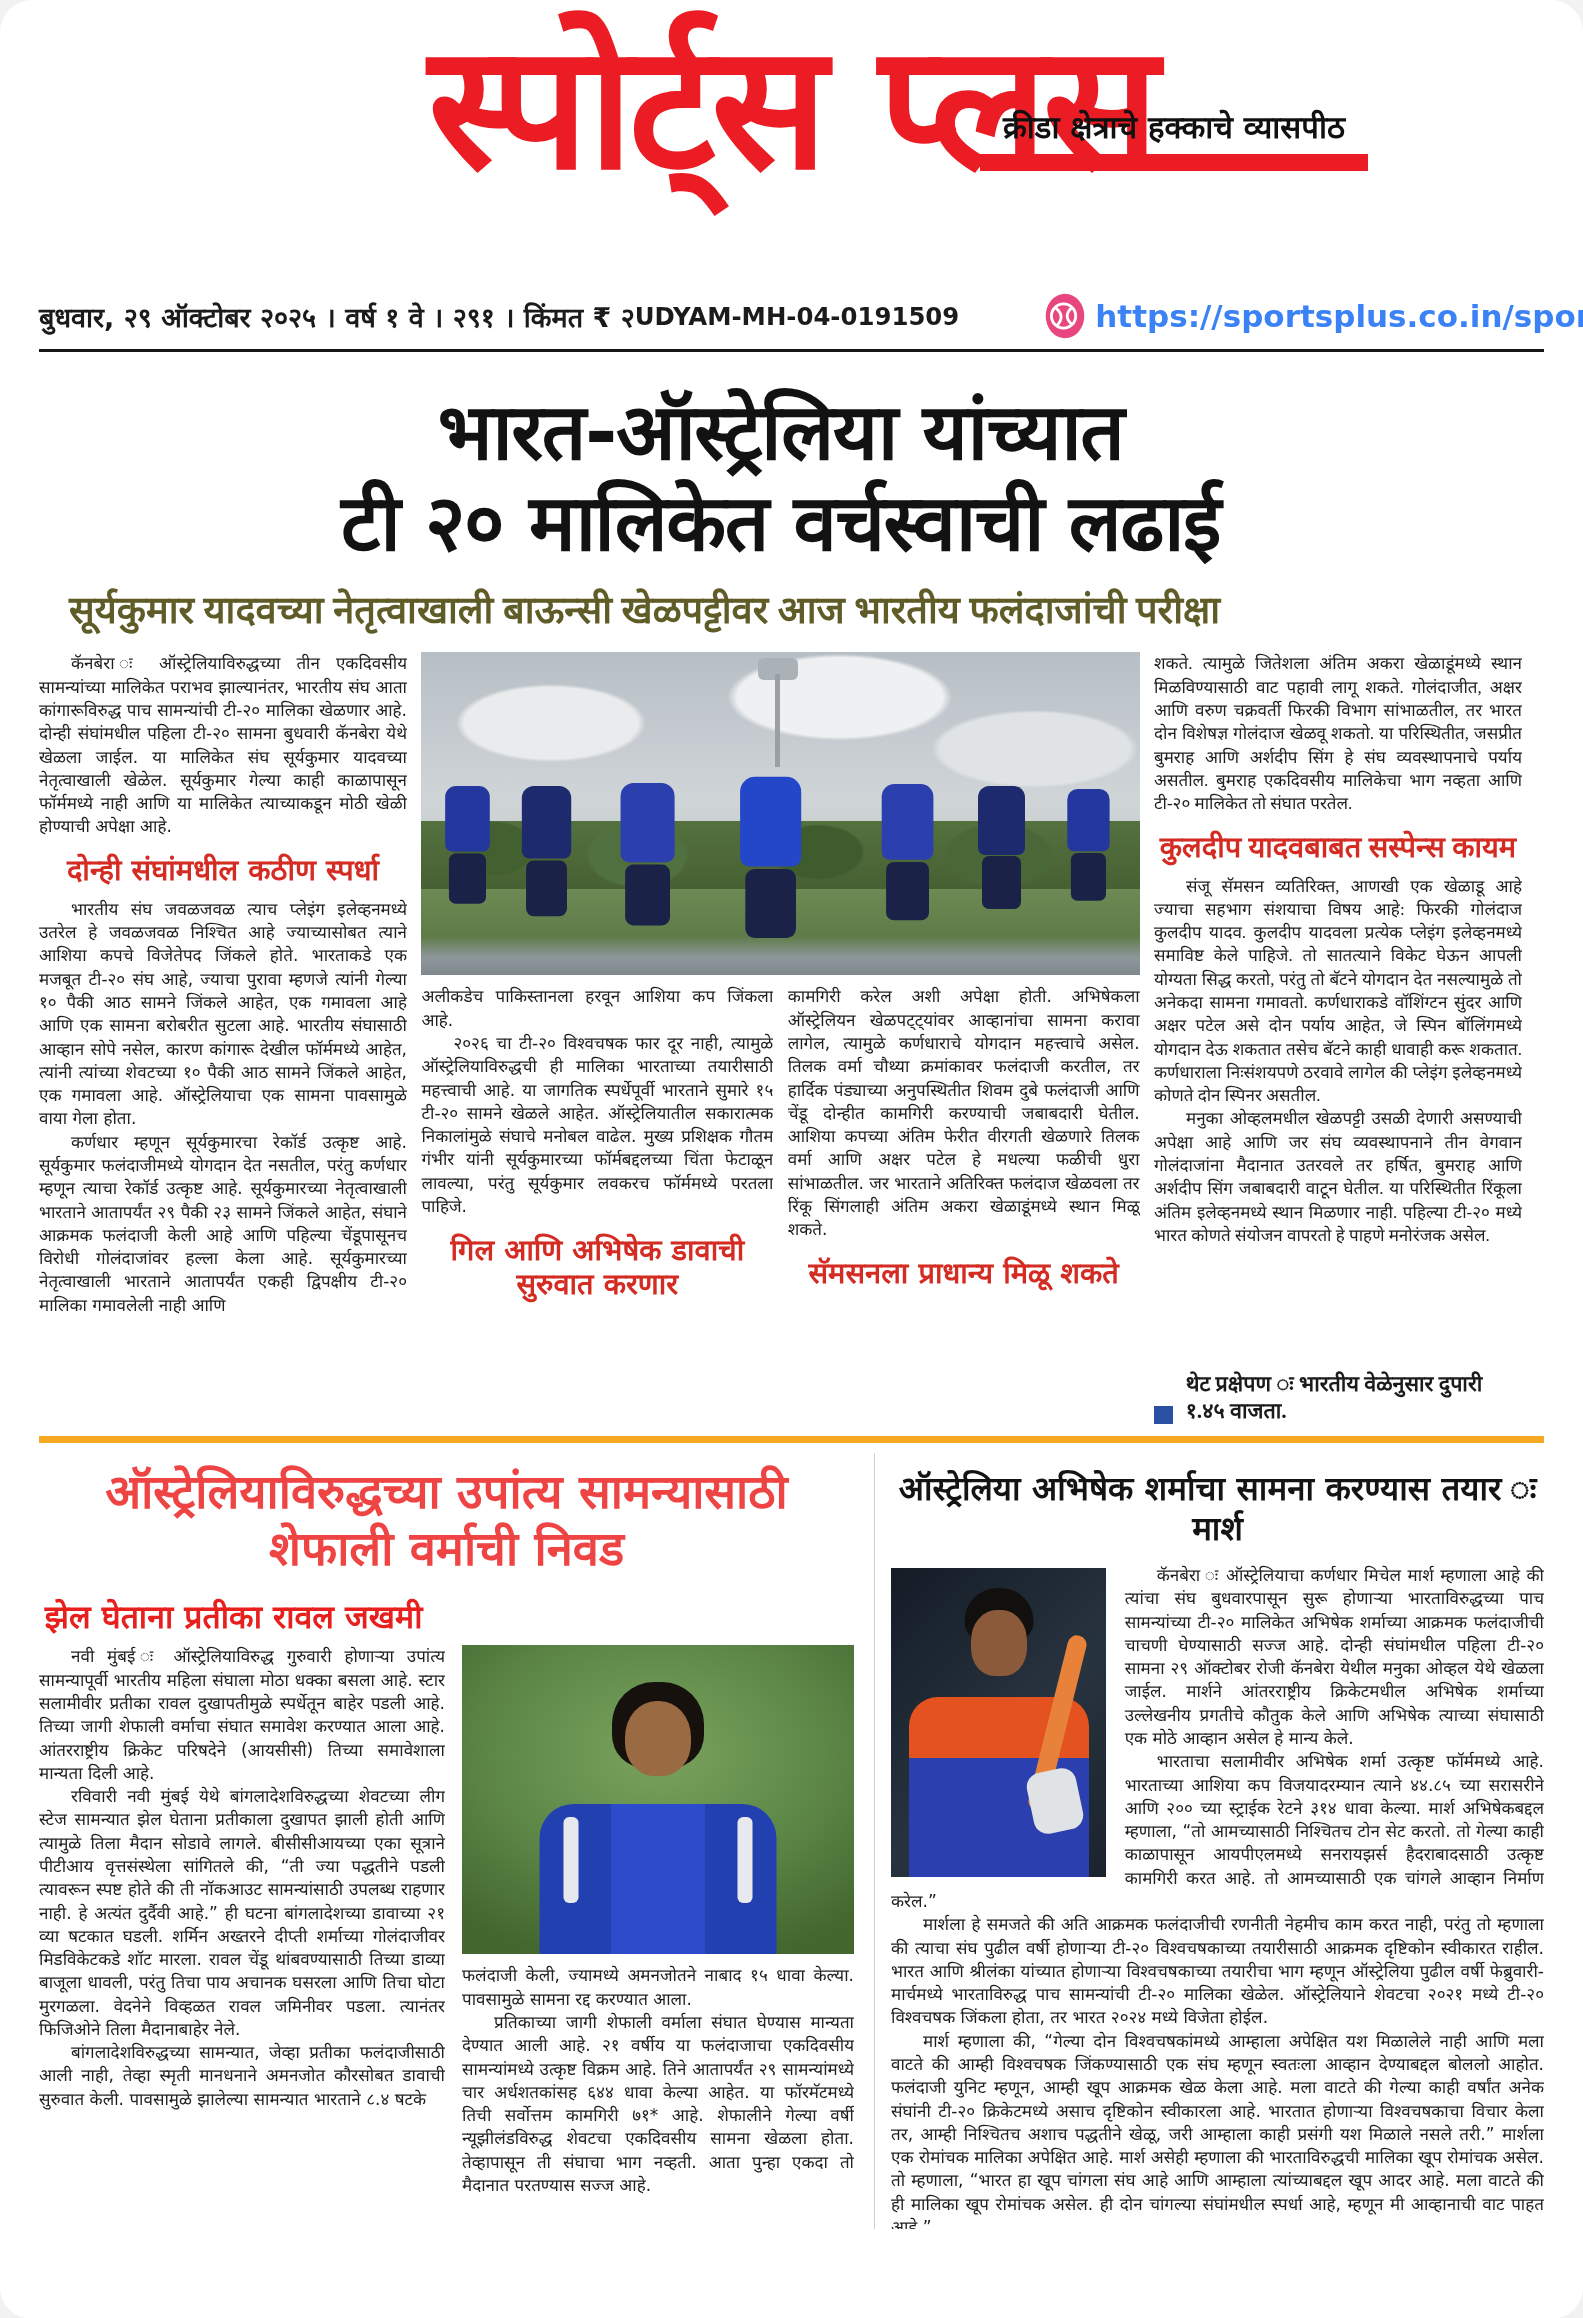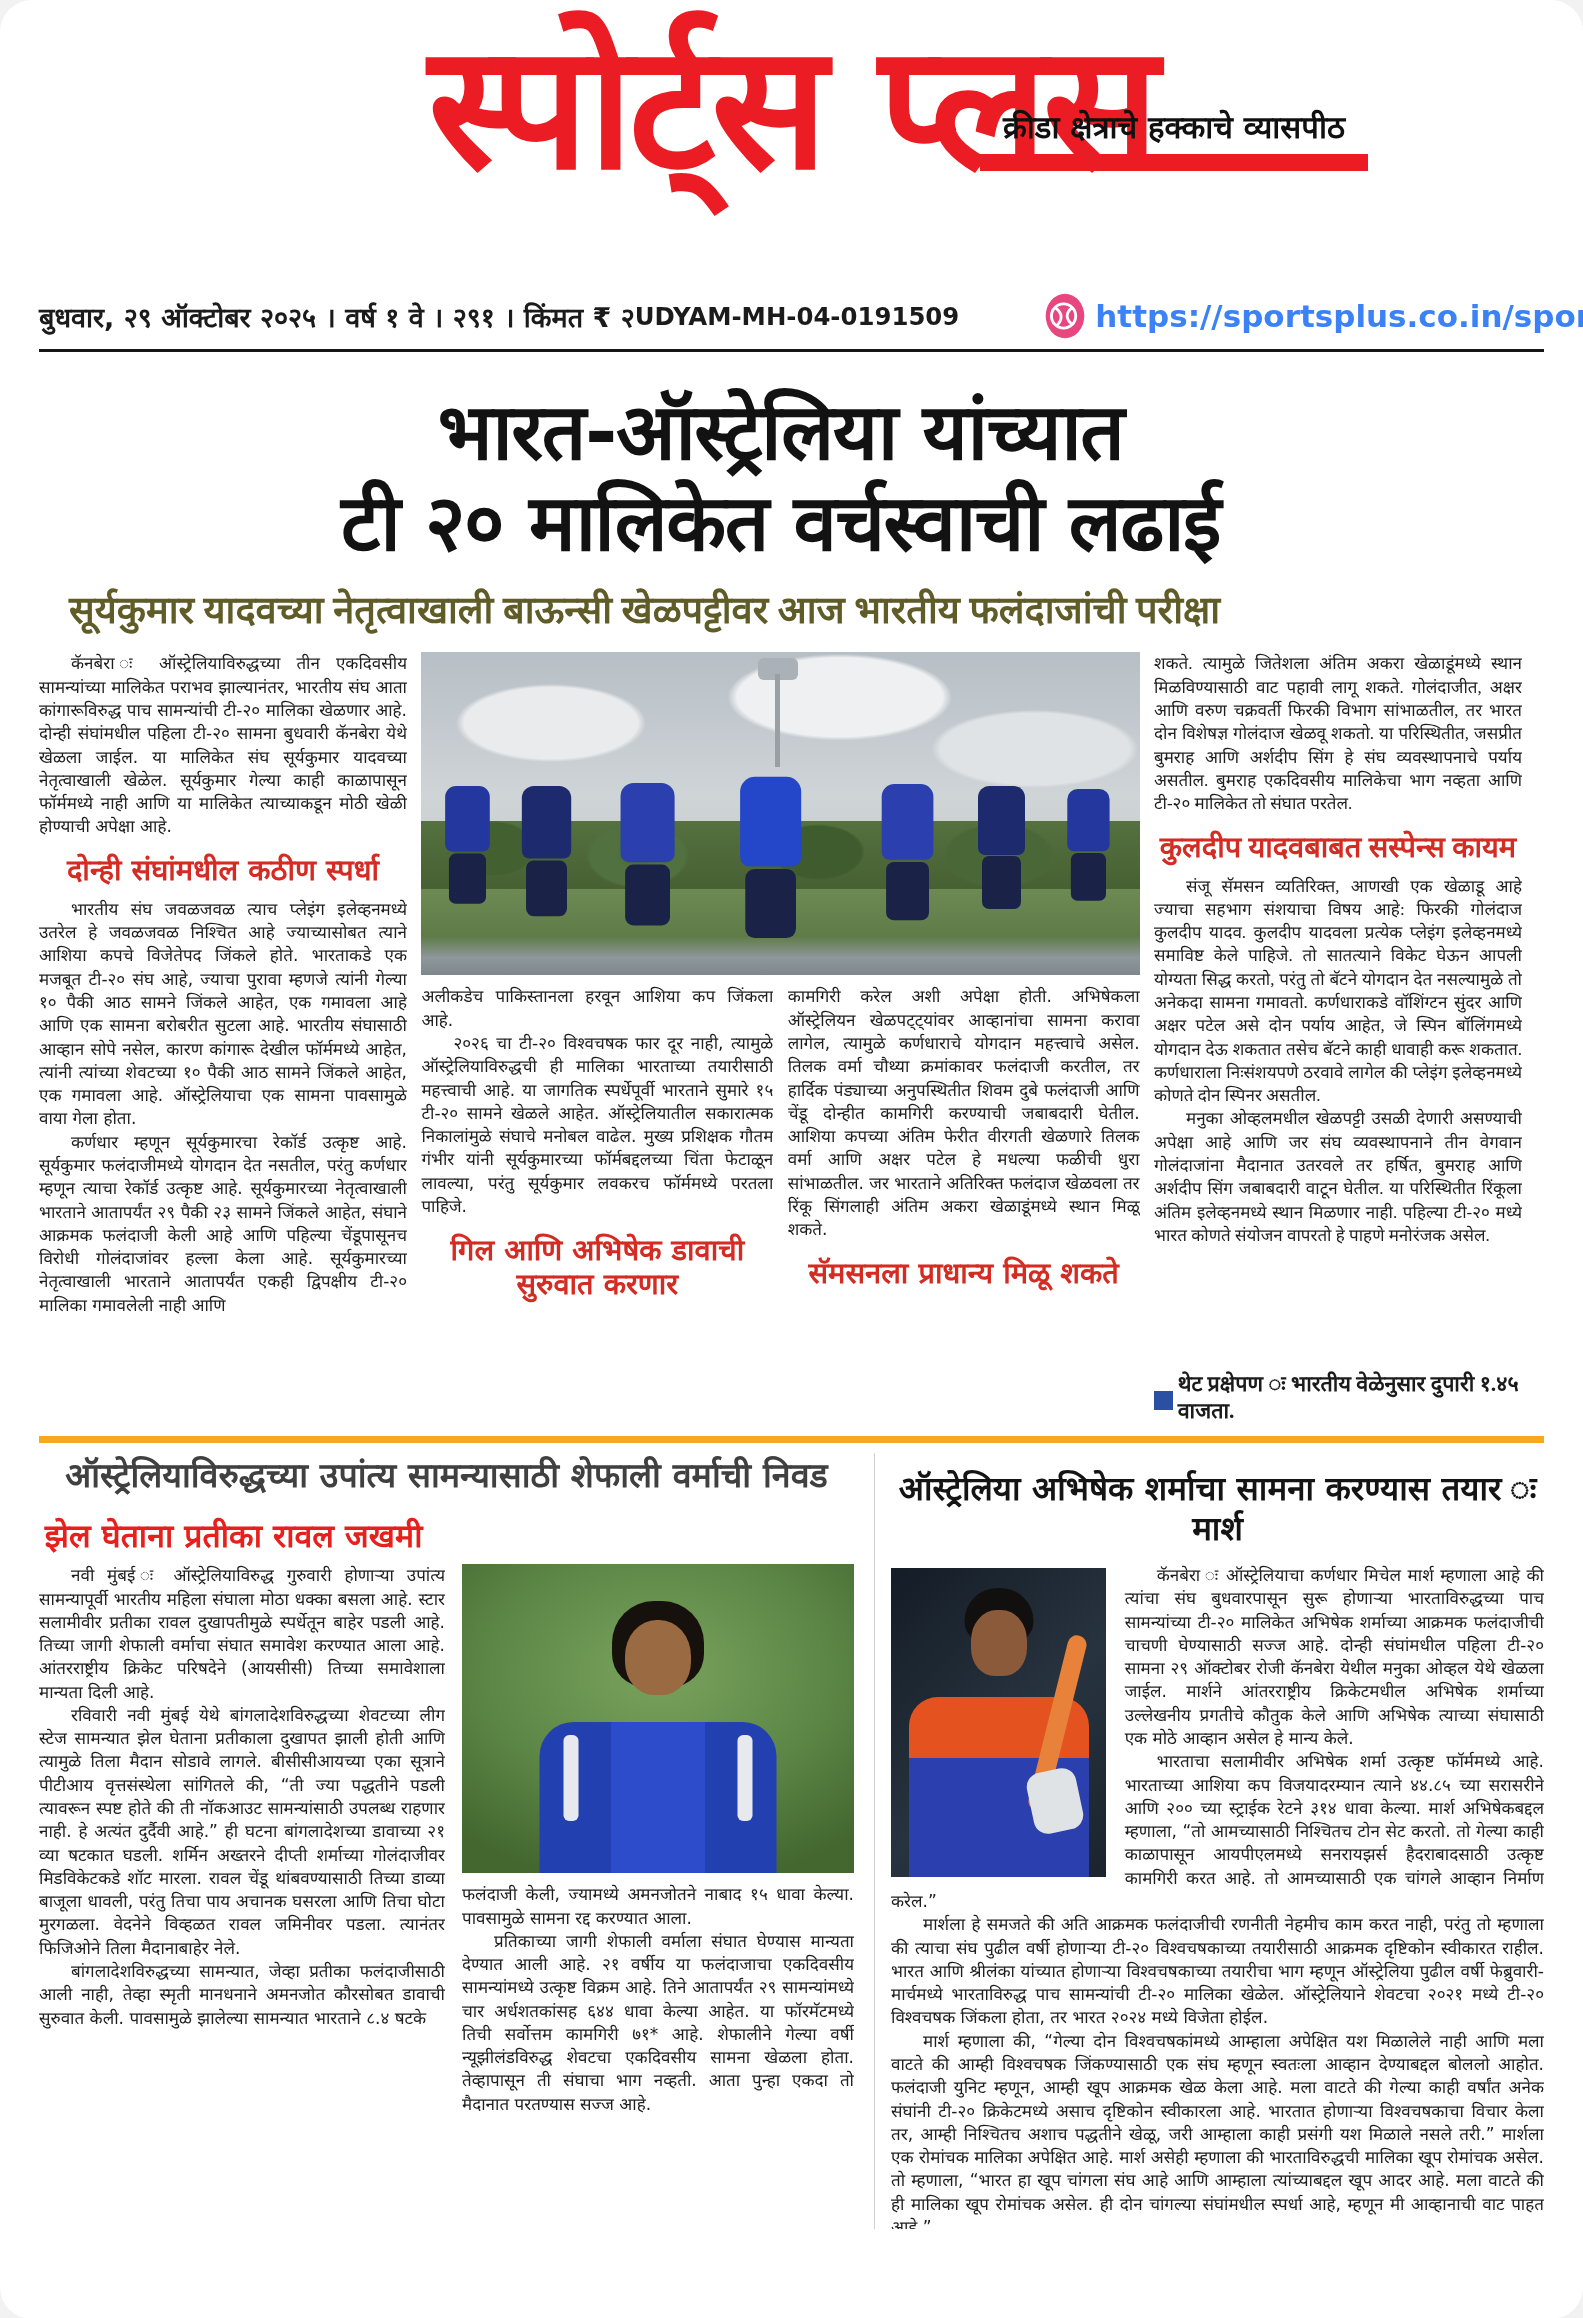--- a/index.html
+++ b/index.html
@@ -45,21 +45,21 @@
   .col-left  { width:370px; overflow:hidden; }
   .col-mid   { width:722px; overflow:hidden; }
   .col-right { width:370px; overflow:hidden; display:flex; flex-direction:column;font-family:Liberation Serif, serif; }
   .rc-text { flex:1 1 auto; overflow:hidden; }
   .section-head {
     color:#d42b22; font-weight:800; font-size:29px; line-height:1.2;
     text-align:center; margin:14.4px 0 10px;
   }
   .mid-cols { display:flex; gap:14.4px; margin-top:10px; }
   .mid-col { width:353px; overflow:hidden; }
-  .live-note { display:flex; align-items:center; gap:5px; margin-top:10px; }
+  .live-note { display:flex; align-items:flex-end; gap:13px; margin-top:10px; }
   .live-bullet { width:18.7px; height:18.7px; background:#2a4fa3; margin-top:5.7px; flex:0 0 auto; }
   .live-text { font-size:21.5px; font-weight:700; line-height:1.25; }
 
   
   .lead-photo { position:relative; width:722px; height:323px; overflow:hidden;
     background:
       radial-gradient(158px 65px at 18% 22%, #e9ebec 0 55%, transparent 60%),
       radial-gradient(187px 72px at 58% 14%, #eef0f1 0 55%, transparent 60%),
       radial-gradient(172px 65px at 85% 30%, #dfe3e5 0 55%, transparent 60%),
       linear-gradient(180deg,#b7bfc6 0%,#cfd4d7 45%,#c9cfcd 60%,#c2c9c4 100%);
@@ -81,21 +81,21 @@
   .r-head { width:27px; height:27px; border-radius:50%; background:#8a5a3a; margin:0 auto; }
   .r-torso { width:47px; height:69px; border-radius:11.5px 11.5px 7.2px 7.2px; background:var(--shirt,#2b3fae); margin:2.2px auto 0; }
   .r-legs { width:39px; height:53px; border-radius:7.2px; background:#1a2347; margin:1.4px auto 0; }
 
   
   .orange-divider { margin:11.5px 39px 0; height:7.2px; background:#f7a823; }
 
   
   .bottom-row { display:flex; gap:20px; margin-top:10px; padding:0 39px; height:776px; }
   .story-left { width:815px; overflow:hidden; }
-  .sl-headline { color:#404040; font-weight:900; font-size:34px; line-height:1.22; text-align:center; margin-top:2px; }
+  .sl-headline { color:#ef4444; font-weight:900; font-size:47px; line-height:1.22; text-align:center; margin-top:10px; }
   .sl-subhead { color:#e8201d; font-weight:800; font-size:32px; margin:16px 0 8.6px 5.7px; }
   .sl-body { display:flex; gap:17px; height:596px; }
   .sl-col1 { width:406px; overflow:hidden; }
   .sl-col2 { flex:1; overflow:hidden; }
   .shafali-photo { position:relative; width:100%; height:309px; overflow:hidden; margin-bottom:10px;
     background:radial-gradient(302px 215px at 50% 35%, #79a35c 0%, #5d8747 55%, #43672f 100%); }
   .sf-hair { position:absolute; left:50%; top:37px; transform:translateX(-50%);
     width:92px; height:86px; background:#17110d; border-radius:42px 42px 33px 33px; }
   .sf-face { position:absolute; left:50%; top:56px; transform:translateX(-50%);
     width:66px; height:75px; background:#9a6a42; border-radius:48% 48% 44% 44%; }

